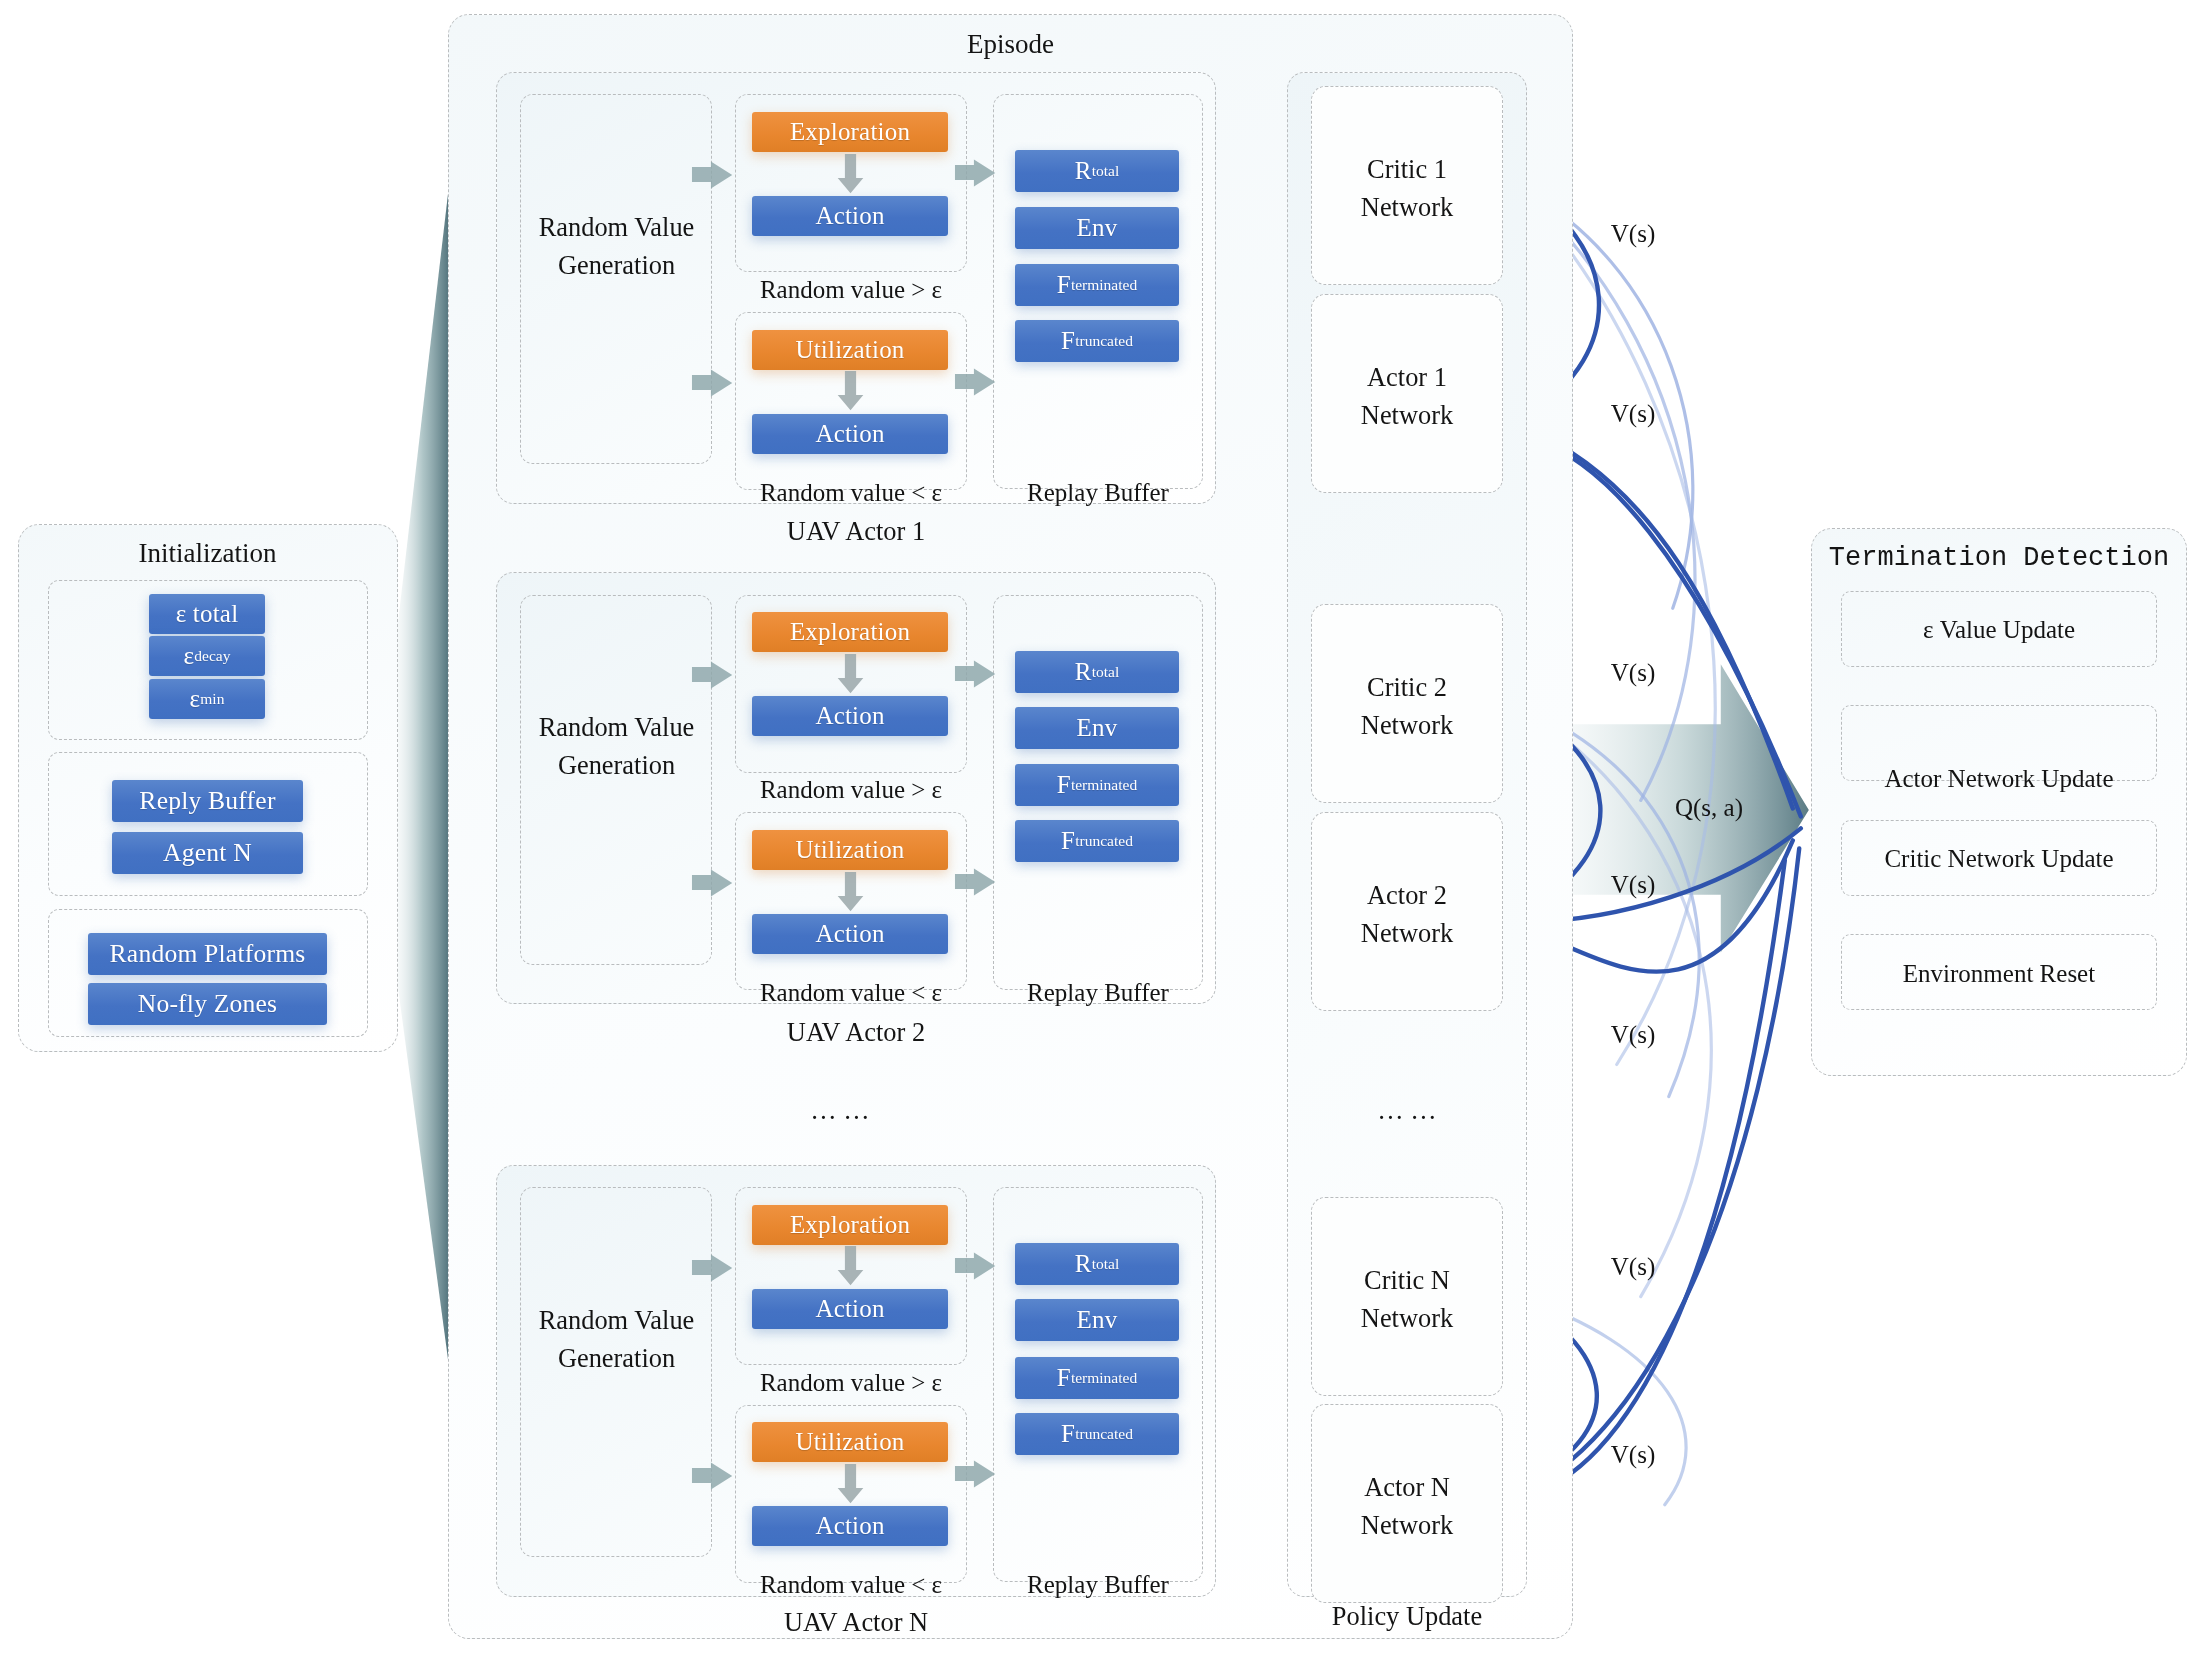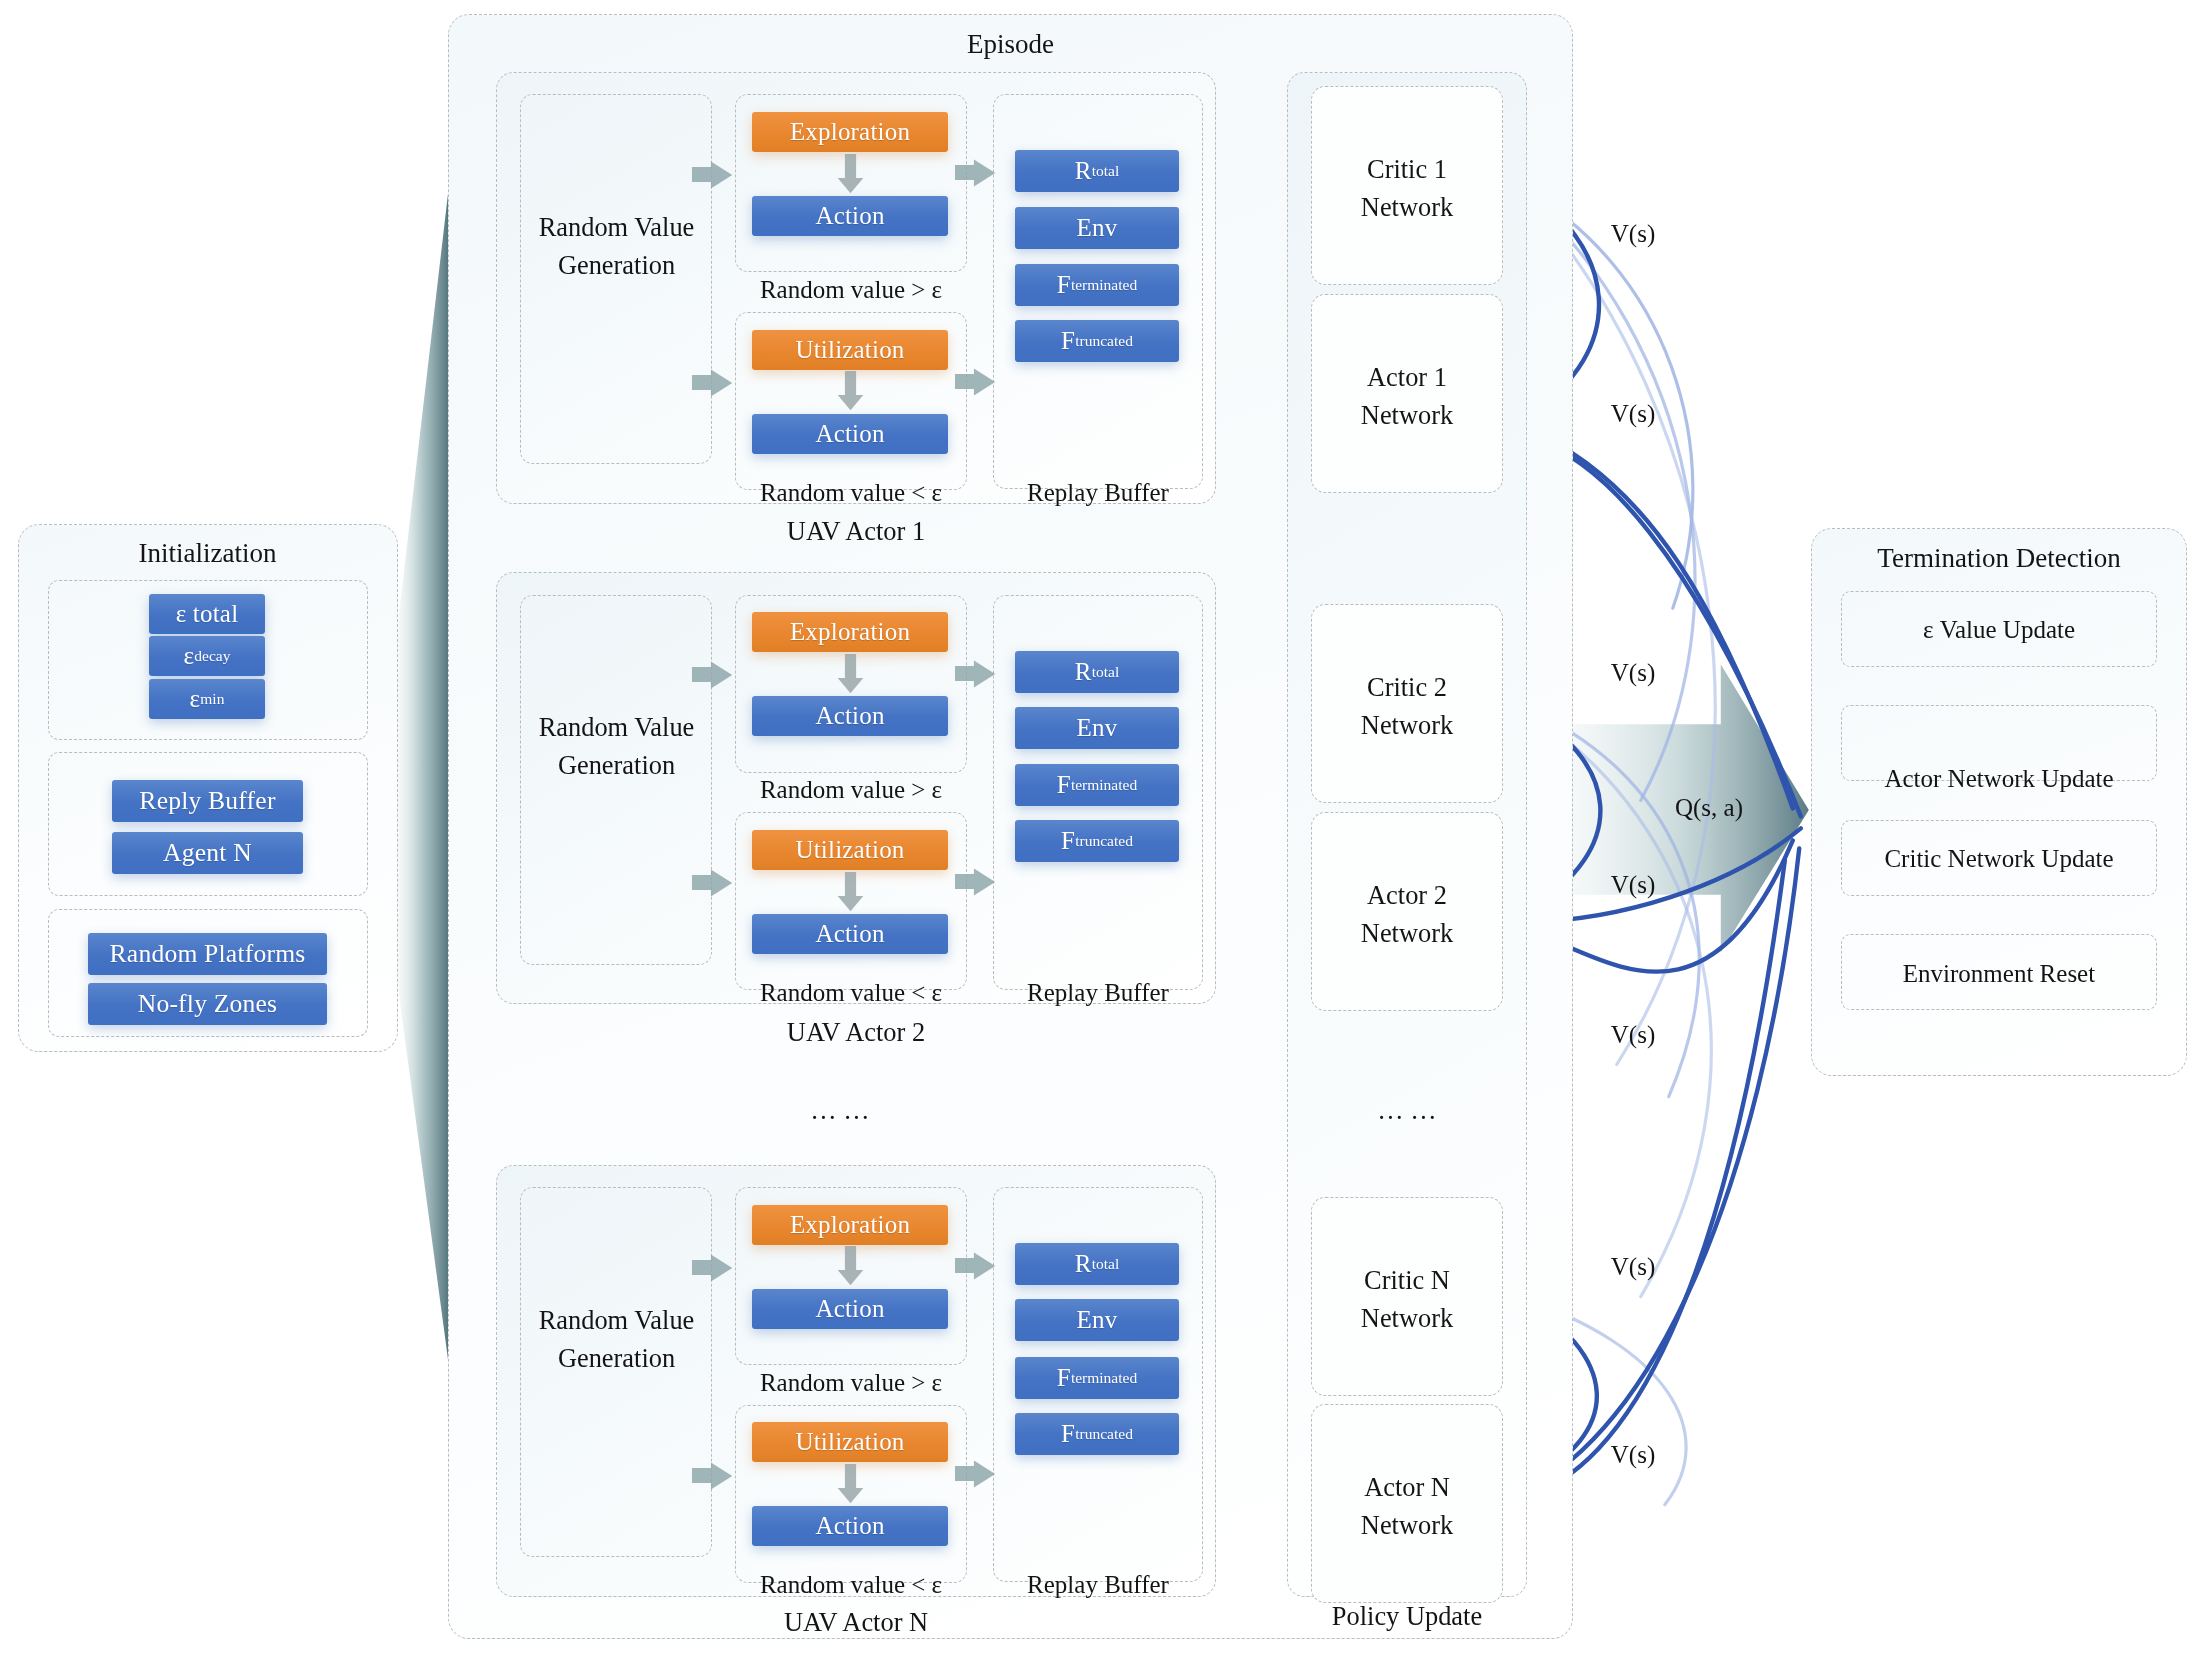--- a/index.html
+++ b/index.html
@@ -370,21 +370,21 @@
   <div class="lbl t31" style="left:1581px;top:400px;width:104px;">V(s)</div>
   <div class="lbl t31" style="left:1581px;top:659px;width:104px;">V(s)</div>
   <div class="lbl t31" style="left:1581px;top:871px;width:104px;">V(s)</div>
   <div class="lbl t31" style="left:1581px;top:1021px;width:104px;">V(s)</div>
   <div class="lbl t31" style="left:1581px;top:1253px;width:104px;">V(s)</div>
   <div class="lbl t31" style="left:1581px;top:1441px;width:104px;">V(s)</div>
 
   <div class="lbl t31" style="left:1649px;top:794px;width:120px;">Q(s, a)</div>
 
   <div class="dash" style="left:1811px;top:528px;width:376px;height:548px;"></div>
-  <div class="lbl t34" style="left:1811px;top:543px;width:376px;">Termination Detection</div>
+  <div class="lbl t34" style="left:1811px;top:543px;width:376px;font-family:Liberation Mono, monospace;">Termination Detection</div>
 
   <div class="dash plain" style="left:1841px;top:591px;width:316px;height:76px;border-radius:9.6px;"></div>
   <div class="lbl t31" style="left:1841px;top:616px;width:316px;">ε Value Update</div>
 
   <div class="dash plain" style="left:1841px;top:705px;width:316px;height:76px;border-radius:9.6px;"></div>
   <div class="lbl t31" style="left:1841px;top:765px;width:316px;">Actor Network Update</div>
 
   <div class="dash plain" style="left:1841px;top:820px;width:316px;height:76px;border-radius:9.6px;"></div>
   <div class="lbl t31" style="left:1841px;top:845px;width:316px;">Critic Network Update</div>
 

